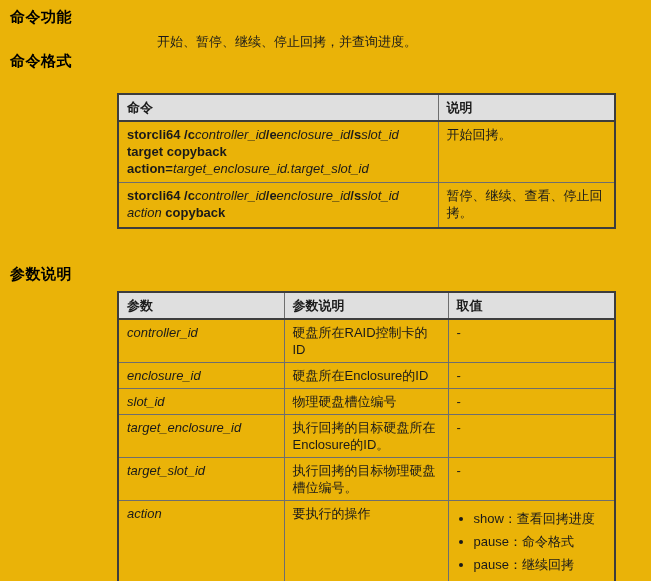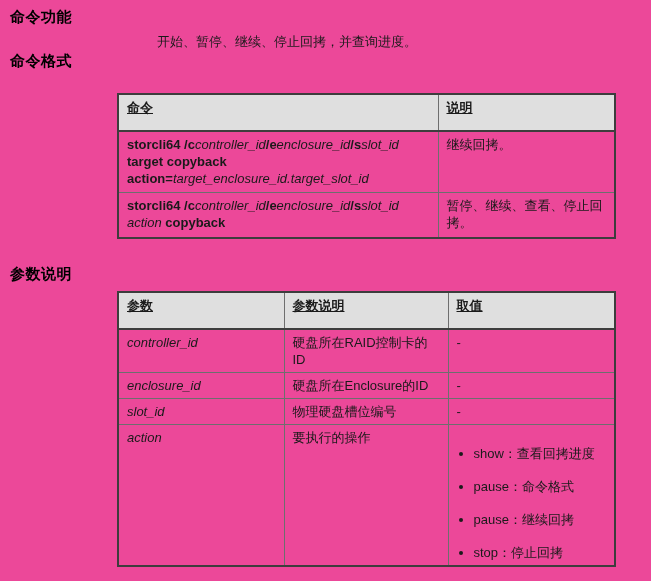--- a/index.html
+++ b/index.html
@@ -4,21 +4,21 @@
 <style>
   * { box-sizing: border-box; margin: 0; padding: 0; }
   html, body { background: #ffffff; }
   body {
     width: 651px; height: 581px;
     font-family: "Liberation Sans", sans-serif;
     color: #1a1a1a;
     position: relative;
     overflow: hidden;
   }
-  .page { position: absolute; left: 0; top: 0; width: 651px; height: 581px; background: #ec4899; }
+  .page { position: absolute; left: 0; top: 0; width: 651px; height: 581px; background: #eab308; }
 
   .sec-heading {
     position: absolute; left: 10px;
     font-size: 15px; font-weight: 700; color: #000;
     line-height: 20px; letter-spacing: 0.5px;
   }
   #h-func   { top: 7px; }
   #h-format { top: 51px; }
   #h-params { top: 264px; }
 
@@ -39,38 +39,37 @@
   .doc-table th, .doc-table td {
     border: 1px solid var(--border-mid, #6e6e6e);
     padding: 4px 8px;
     vertical-align: top; text-align: left;
     line-height: 17px; font-size: 13px;
   }
   .doc-table th {
     background: var(--header-bg, #dfdfdf);
     font-weight: 700;
     border-bottom: 2px solid var(--border-dark, #3d3d3d);
-    height: 37px;
-    text-decoration: underline;
+    height: 27px;
   }
 
   
   #command-table tr.cr0 td { height: 61px; }
   #command-table tr.cr1 td { height: 46px; }
   #param-table tr.pr0 td, #param-table tr.pr1 td, #param-table tr.pr2 td { height: 26px; }
   #param-table tr.pr3 td { height: 40px; }
   #param-table tr.pr4 td { height: 41px; }
   #param-table tr.pr5 td { height: 92px; }
 
   .b { font-weight: 700; text-align: center; }
   .i { font-style: italic; }
   .param-name { font-style: italic; }
 
   ul.value-list { margin: 0; padding-left: 17px; list-style: disc; }
-  ul.value-list li { margin: 16px 0 6px 0; line-height: 17px; }
+  ul.value-list li { margin: 5px 0 6px 0; line-height: 17px; }
   ul.value-list li:last-child { margin-bottom: 0; }
 </style>
 </head>
 <body>
 
 <div class="page">
 
   <div class="sec-heading" id="h-func">命令功能</div>
 
   <div class="body-text">开始、暂停、继续、停止回拷，并查询进度。</div>
@@ -84,21 +83,21 @@
     </colgroup>
     <thead>
       <tr>
           <th>命令</th>
           <th>说明</th>
         </tr>
     </thead>
     <tbody>
         <tr class="cr0">
           <td><span class="b">storcli64 /c</span><span class="i">controller_id</span><span class="b">/e</span><span class="i">enclosure_id</span><span class="b">/s</span><span class="i">slot_id</span><br><span class="b">target copyback</span><br><span class="b">action=</span><span class="i">target_enclosure_id.target_slot_id</span></td>
-          <td>继续回拷。</td>
+          <td>开始回拷。</td>
         </tr>
         <tr class="cr1">
           <td><span class="b">storcli64 /c</span><span class="i">controller_id</span><span class="b">/e</span><span class="i">enclosure_id</span><span class="b">/s</span><span class="i">slot_id</span><br><span class="i">action </span><span class="b">copyback</span></td>
           <td>暂停、继续、查看、停止回拷。</td>
         </tr>
       </tbody>
   </table>
 
   <div class="sec-heading" id="h-params">参数说明</div>
 
@@ -124,20 +123,30 @@
         <tr class="pr1">
           <td><span class="param-name">enclosure_id</span></td>
           <td>硬盘所在Enclosure的ID</td>
           <td>-</td>
         </tr>
         <tr class="pr2">
           <td><span class="param-name">slot_id</span></td>
           <td>物理硬盘槽位编号</td>
           <td>-</td>
         </tr>
+        <tr class="pr3">
+          <td><span class="param-name">target_enclosure_id</span></td>
+          <td>执行回拷的目标硬盘所在Enclosure的ID。</td>
+          <td>-</td>
+        </tr>
+        <tr class="pr4">
+          <td><span class="param-name">target_slot_id</span></td>
+          <td>执行回拷的目标物理硬盘槽位编号。</td>
+          <td>-</td>
+        </tr>
         <tr class="pr5">
           <td><span class="param-name">action</span></td>
           <td>要执行的操作</td>
           <td>
             <ul class="value-list">
               <li>show：查看回拷进度</li>
               <li>pause：命令格式</li>
               <li>pause：继续回拷</li>
               <li>stop：停止回拷</li>
             </ul>

